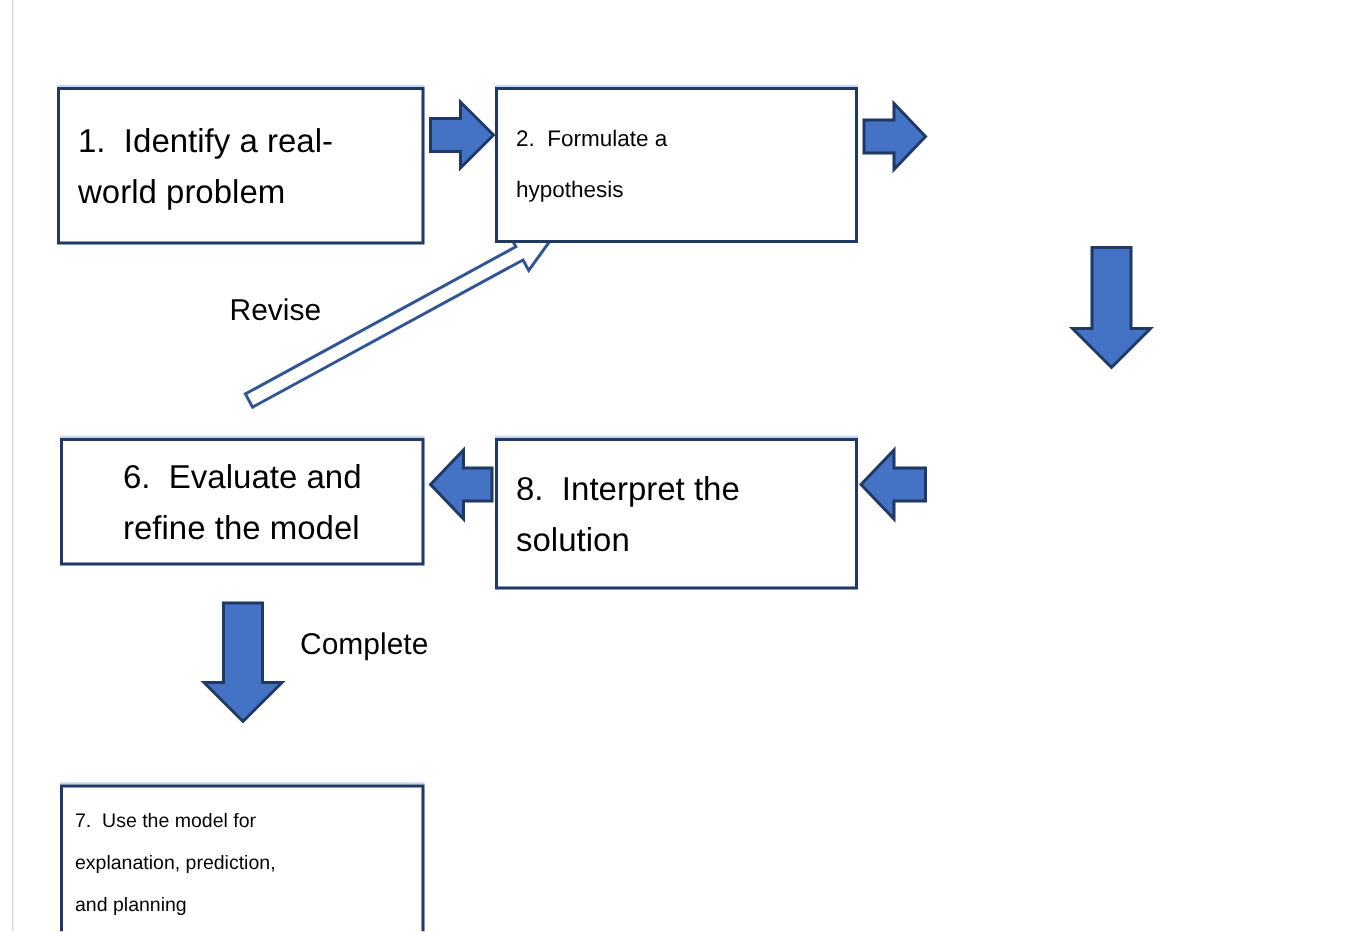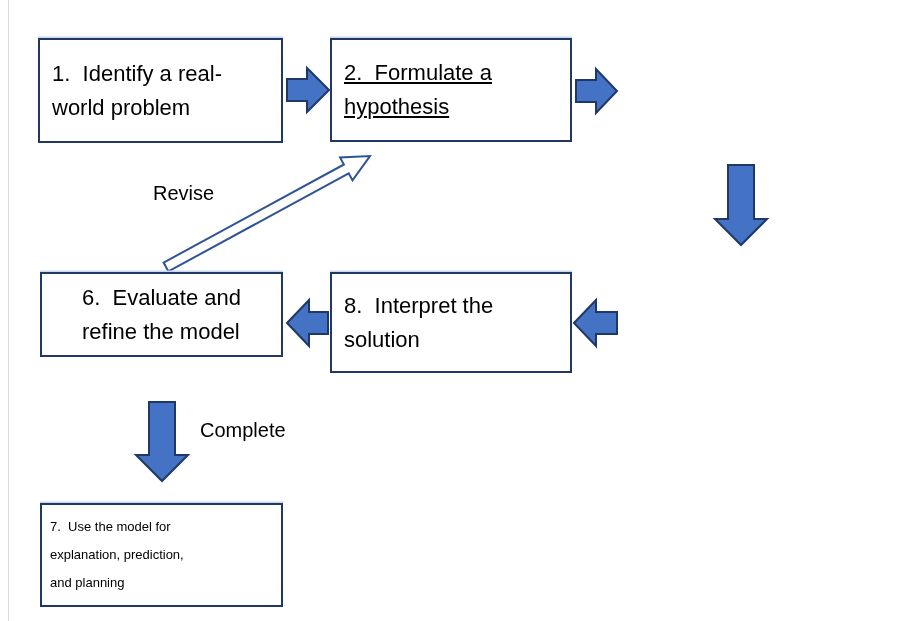--- a/index.html
+++ b/index.html
@@ -37,40 +37,41 @@
     pointer-events: none;
   }
   .step-box {
     position: absolute;
     background: var(--box-bg);
     border: 2.5px solid var(--box-border);
     box-shadow: 0 -1.5px 0 0 #c9d8f0;
     display: flex;
     align-items: center;
     color: var(--text);
+    margin-top: 20px;
   }
   .step-text {
     white-space: pre-wrap;
     display: block;
     width: 100%;
   }
   .box-1 { left: 38px;  top: 38px;  width: 245px; height: 105px; font-size: 22px; line-height: 34px; padding-left: 12px; padding-right: 2px; }
-  .box-2 { left: 330px; top: 38px;  width: 242px; height: 104px; font-size: 22px; line-height: 34px; padding-left: 12px; padding-right: 2px; text-decoration: underline; }
+  .box-2 { left: 330px; top: 38px;  width: 242px; height: 104px; font-size: 15px; line-height: 34px; padding-left: 12px; padding-right: 2px; }
   .box-3 { left: 618px; top: 38px;  width: 242px; height: 104px; font-size: 17.5px; line-height: 28px; padding-left: 10px; padding-right: 2px; }
   .box-4 { left: 618px; top: 272px; width: 242px; height: 101px; font-size: 21px; line-height: 32px; padding-left: 30px; padding-right: 2px; }
   .box-5 { left: 330px; top: 272px; width: 242px; height: 101px; font-size: 22px; line-height: 34px; padding-left: 12px; padding-right: 2px; }
   .box-6 { left: 40px;  top: 272px; width: 243px; height: 85px; font-size: 22px; line-height: 34px; padding-left: 40px; padding-right: 2px; }
   .box-7 { left: 40px;  top: 503px; width: 243px; height: 104px; font-size: 13px; line-height: 28px; padding-left: 8px; padding-right: 2px; }
   .flow-label {
     position: absolute;
     font-size: 20px;
     color: var(--text);
     white-space: nowrap;
   }
-  .revise-label { left: 153px; top: 182px; }
+  .revise-label { left: 153px; top: 196px; }
   .complete-label { left: 200px; top: 419px; }
   .solid-arrow { fill: var(--arrow-fill); stroke: var(--arrow-stroke); stroke-width: 2; stroke-linejoin: miter; }
   .outline-arrow { fill: var(--revise-arrow-fill); stroke: var(--revise-arrow-stroke); stroke-width: 2; stroke-linejoin: miter; }
 </style>
 </head>
 <body>
 
 <div class="canvas">
 
   <div class="edge-line"></div>

